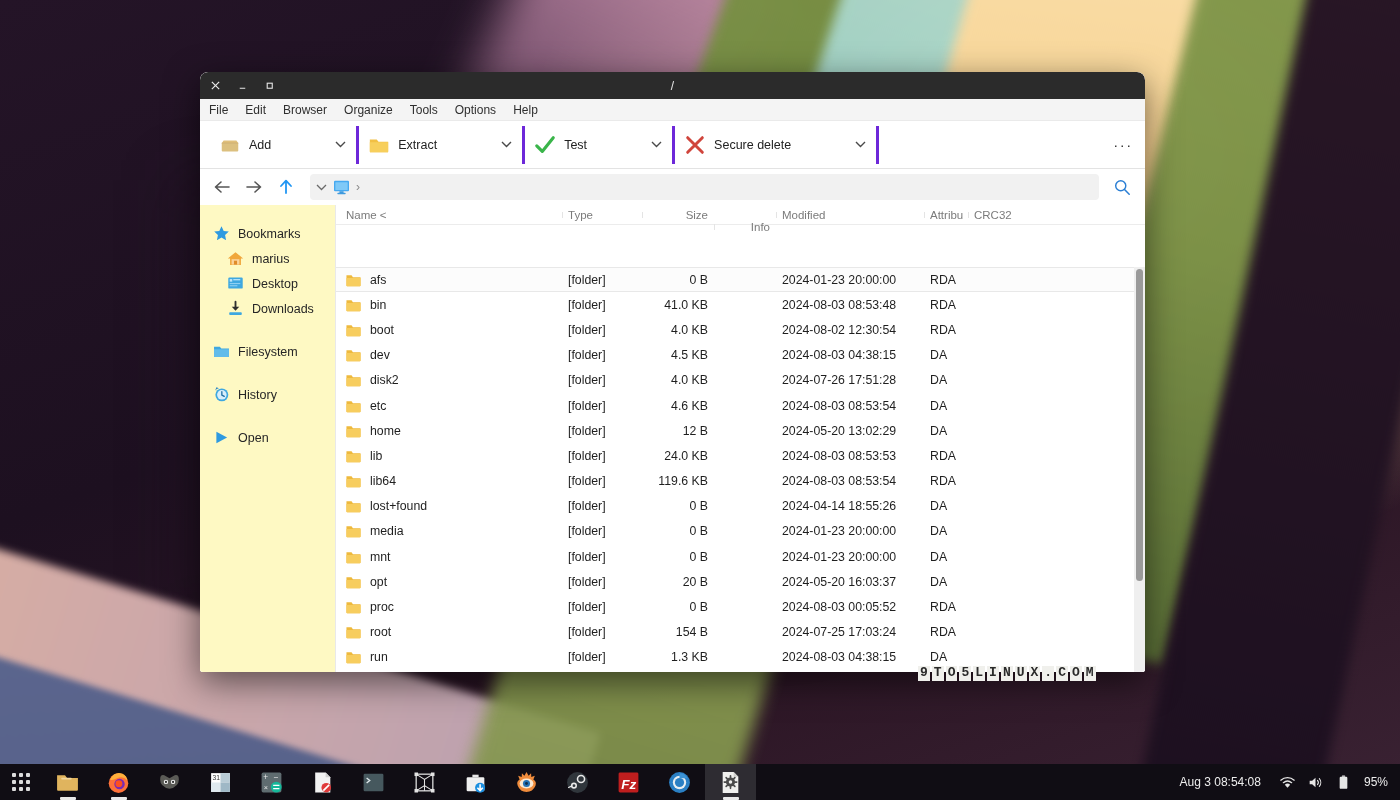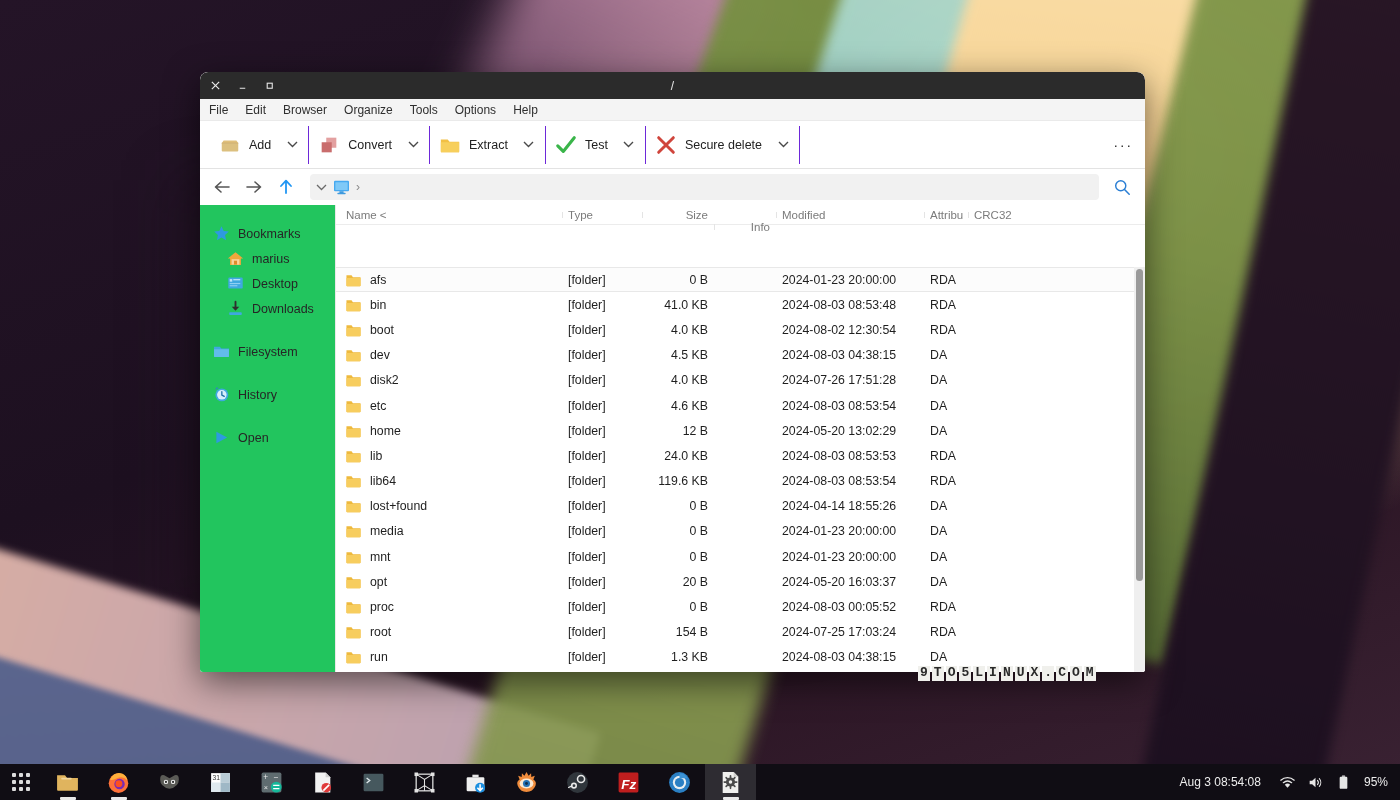--- a/index.html
+++ b/index.html
@@ -154,21 +154,22 @@
     align-items: center;
     padding: 0 8px 0 10px;
     flex: 0 0 auto;
     border-bottom: 1px solid #e3e3e3;
   }
   .tgroup {
     display: flex;
     align-items: center;
     height: 38px;
     padding-right: 4px;
-    border-right: 1px solid #6d28d9;
+    border-right: 3px solid #6d28d9;
+    gap: 48px;
   }
   .tgroup:last-of-type { border-right: none; }
   .tbtn {
     display: flex; align-items: center;
     gap: 8px;
     padding: 5px 9px;
     border-radius: 4px;
     cursor: default;
   }
   .tbtn .tlabel { font-size: 12.5px; color: #222; white-space: nowrap; }
@@ -230,21 +231,21 @@
   
   .body {
     flex: 1 1 auto;
     display: flex;
     min-height: 0;
     background: #ffffff;
   }
   .sidebar {
     width: 136px;
     flex: 0 0 136px;
-    background: #22c55e;
+    background: #fef9c3;
     padding-top: 16px;
     border-right: 1px solid #e9e9e9;
     overflow: hidden;
   }
   .sb-item {
     display: flex;
     align-items: center;
     gap: 8px;
     height: 25px;
     padding-left: 13px;
@@ -472,34 +473,20 @@
           </svg>
           <span class="tlabel">Add</span>
         </div>
         <div class="tarrow">
           <svg width="11" height="7" viewBox="0 0 11 7">
               <path d="M1 1 L5.5 5.5 L10 1" stroke="#4a4a4a" stroke-width="1.4" fill="none"></path>
             </svg>
         </div>
       </div>
 
-      <div class="tgroup">
-        <div class="tbtn">
-          <svg class="ticon" viewBox="0 0 24 24">
-            <rect x="9" y="4" width="11" height="11" fill="#e3a0a0"></rect>
-            <rect x="4" y="9" width="11" height="11" fill="#c96d6d"></rect>
-          </svg>
-          <span class="tlabel">Convert</span>
-        </div>
-        <div class="tarrow">
-          <svg width="11" height="7" viewBox="0 0 11 7">
-              <path d="M1 1 L5.5 5.5 L10 1" stroke="#4a4a4a" stroke-width="1.4" fill="none"></path>
-            </svg>
-        </div>
-      </div>
 
       <div class="tgroup">
         <div class="tbtn">
           <svg class="ticon" viewBox="0 0 24 24">
             <path d="M2 6 H9.5 L11.5 8.5 H22 V19 Q22 20 21 20 H3 Q2 20 2 19 Z" fill="#f2c044"></path>
             <path d="M2 9 H22 V19 Q22 20 21 20 H3 Q2 20 2 19 Z" fill="#f7cf5c"></path>
           </svg>
           <span class="tlabel">Extract</span>
         </div>
         <div class="tarrow">

